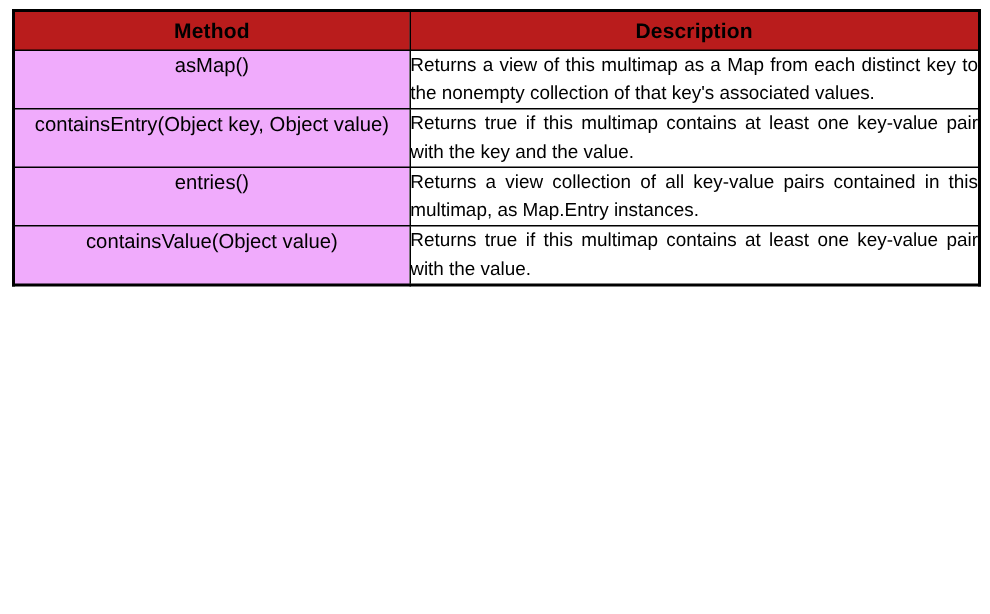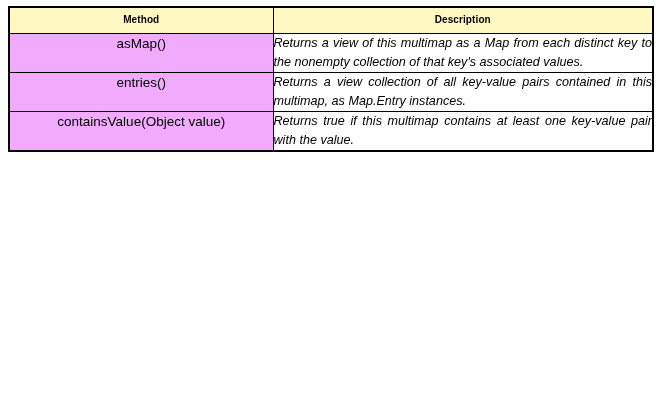--- a/index.html
+++ b/index.html
@@ -34,24 +34,24 @@
 
   table.api-table th,
   table.api-table td {
     border: 1px solid #000000;
     padding: 0;
     vertical-align: top;
   }
 
   
   table.api-table thead th {
-    background: #fef9c3;
+    background: #b91c1c;
     color: #000000;
     font-weight: bold;
-    font-size: 10px;
+    font-size: 14px;
     line-height: 16px;
     text-align: center;
     padding: 4px 4px 4px 4px;
     height: 17px;
     letter-spacing: 0.1px;
   }
 
   
   td.method-cell {
     background: #f0abfc;
@@ -71,21 +71,20 @@
     text-align-last: left;
     vertical-align: top;
     font-size: 12.6px;
     line-height: 19px;
     padding: 3px 6px 3px 6px;
     hyphens: none;
   }
 
   td.desc-cell .desc-text {
     display: block;
-    font-style: italic;
   }
 </style>
 </head>
 <body>
 
 <div class="table-wrap">
   <table class="api-table">
     <colgroup>
       <col class="col-method">
       <col class="col-desc">
@@ -97,20 +96,26 @@
       </tr>
     </thead>
     <tbody>
       <tr>
         <td class="method-cell">asMap()</td>
         <td class="desc-cell">
           <span class="desc-text">Returns a view of this multimap as a Map from each distinct key to the nonempty collection of that key's associated values.</span>
         </td>
       </tr>
       <tr>
+        <td class="method-cell">containsEntry(Object key, Object value)</td>
+        <td class="desc-cell">
+          <span class="desc-text">Returns true if this multimap contains at least one key-value pair with the key and the value.</span>
+        </td>
+      </tr>
+      <tr>
         <td class="method-cell">entries()</td>
         <td class="desc-cell">
           <span class="desc-text">Returns a view collection of all key-value pairs contained in this multimap, as Map.Entry instances.</span>
         </td>
       </tr>
       <tr>
         <td class="method-cell">containsValue(Object value)</td>
         <td class="desc-cell">
           <span class="desc-text">Returns true if this multimap contains at least one key-value pair with the value.</span>
         </td>

